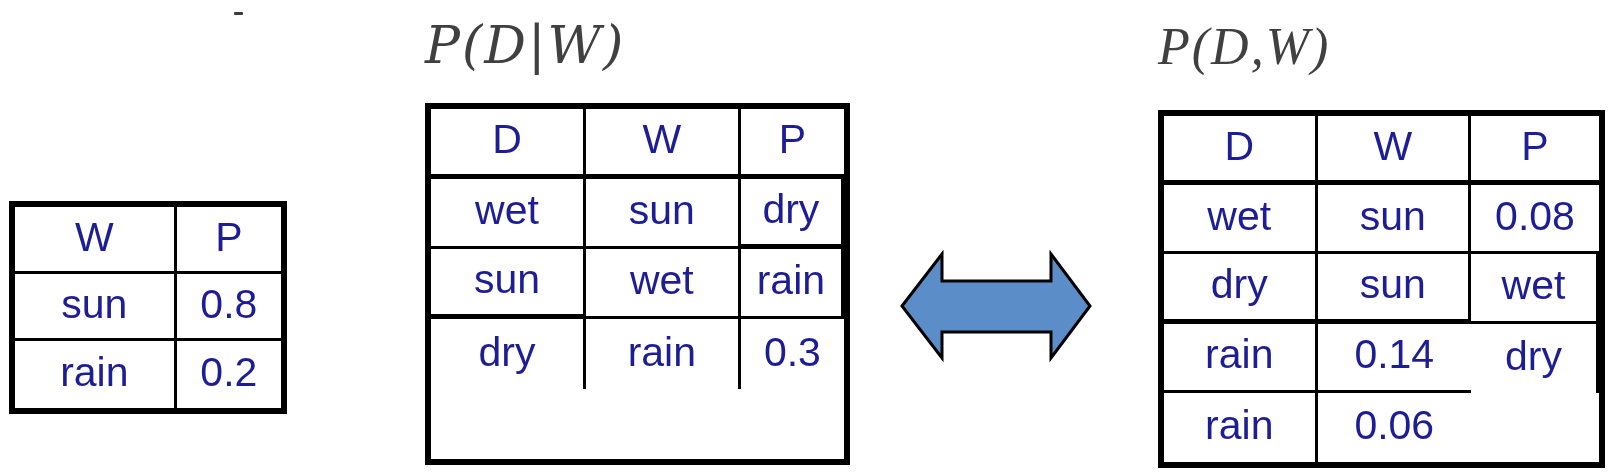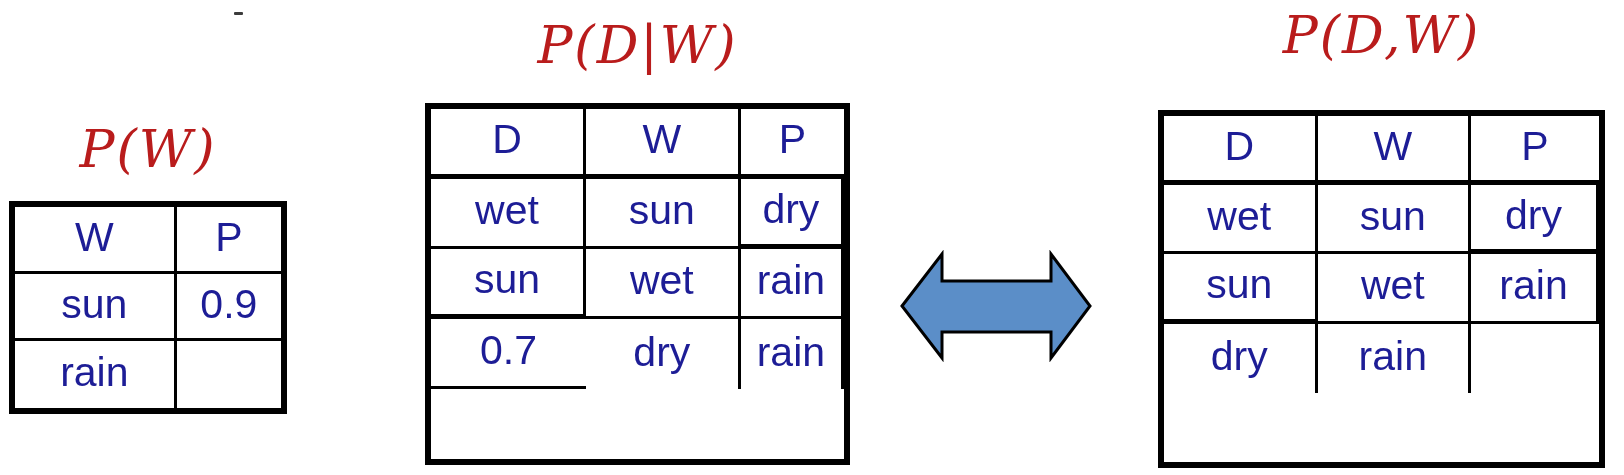--- a/index.html
+++ b/index.html
@@ -9,32 +9,31 @@
     background:#ffffff;
     overflow:hidden;
     font-family:"Liberation Sans", sans-serif;
   }
   .stray-dash{
     position:absolute;left:234px;top:12px;width:9px;height:3px;
     background:#3c3c3c;border-radius:1px;
   }
   .tbl-title{
     position:absolute;
-    text-align:center;
     font-family:"DejaVu Serif","Liberation Serif",serif;
     font-style:italic;
     font-size:52px;
     line-height:62px;
-    color:#b91c1c;
+    color:#404040;
     letter-spacing:2px;
     white-space:nowrap;
   }
   .title-pw{left:9px;top:118px;width:278px;}
   .title-cond{left:425px;top:14px;width:425px;}
-  .title-joint{left:1158px;top:4px;width:447px;}
+  .title-joint{left:1158px;top:16px;width:447px;font-family:Liberation Serif, serif;}
 
   .ptable{
     position:absolute;
     box-sizing:border-box;
     border:6px solid #000;
     display:grid;
     background:#ffffff;
   }
   .table-pw{left:9px;top:201px;width:278px;height:213px;
     grid-template-columns:1.55fr 1fr;grid-template-rows:repeat(3,1fr);}
@@ -61,67 +60,70 @@
   .arrow-wrap svg{display:block;width:100%;height:100%;}
   .arrow-wrap polygon{stroke:#000;stroke-width:3;stroke-linejoin:miter;}
 </style>
 </head>
 <body>
 
 <div class="canvas">
 
   <div class="stray-dash"></div>
 
-  <div class="tbl-title title-pw">P(W)</div>
   <div class="ptable table-pw">
     <div class="c">W</div>
     <div class="c lc">P</div>
     <div class="c">sun</div>
-    <div class="c lc">0.9</div>
+    <div class="c lc">0.8</div>
     <div class="c lr">rain</div>
+    <div class="c lc lr">0.2</div>
   </div>
 
   <div class="tbl-title title-cond">P(D|W)</div>
   <div class="ptable table-cond">
     <div class="c hsep">D</div>
     <div class="c hsep">W</div>
     <div class="c hsep lc">P</div>
 
     <div class="c">wet</div>
     <div class="c">sun</div>
 
     <div class="c gsep">dry</div>
     <div class="c gsep">sun</div>
 
     <div class="c">wet</div>
     <div class="c">rain</div>
-    <div class="c lc">0.7</div>
 
     <div class="c lr">dry</div>
     <div class="c lr">rain</div>
+    <div class="c lc lr">0.3</div>
   </div>
 
   <div class="arrow-wrap">
     <svg viewBox="0 0 196 112">
       <polygon points="4,56 44,4 44,31 153,31 153,4 192,56 153,108 153,82 44,82 44,108" fill="#5b8ec8"></polygon>
     </svg>
   </div>
 
   <div class="tbl-title title-joint">P(D,W)</div>
   <div class="ptable table-joint">
     <div class="c hsep">D</div>
     <div class="c hsep">W</div>
     <div class="c hsep lc">P</div>
 
     <div class="c">wet</div>
     <div class="c">sun</div>
+    <div class="c lc">0.08</div>
 
     <div class="c gsep">dry</div>
     <div class="c gsep">sun</div>
 
     <div class="c">wet</div>
     <div class="c">rain</div>
+    <div class="c lc">0.14</div>
 
     <div class="c lr">dry</div>
     <div class="c lr">rain</div>
+    <div class="c lc lr">0.06</div>
   </div>
 
 </div>
 
 </body></html>

